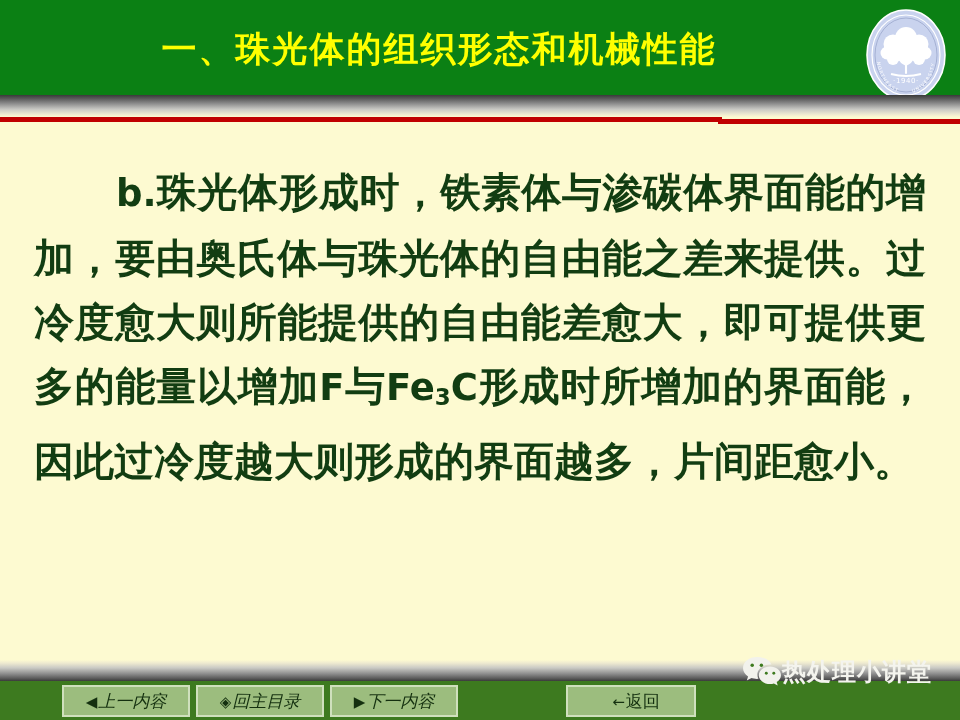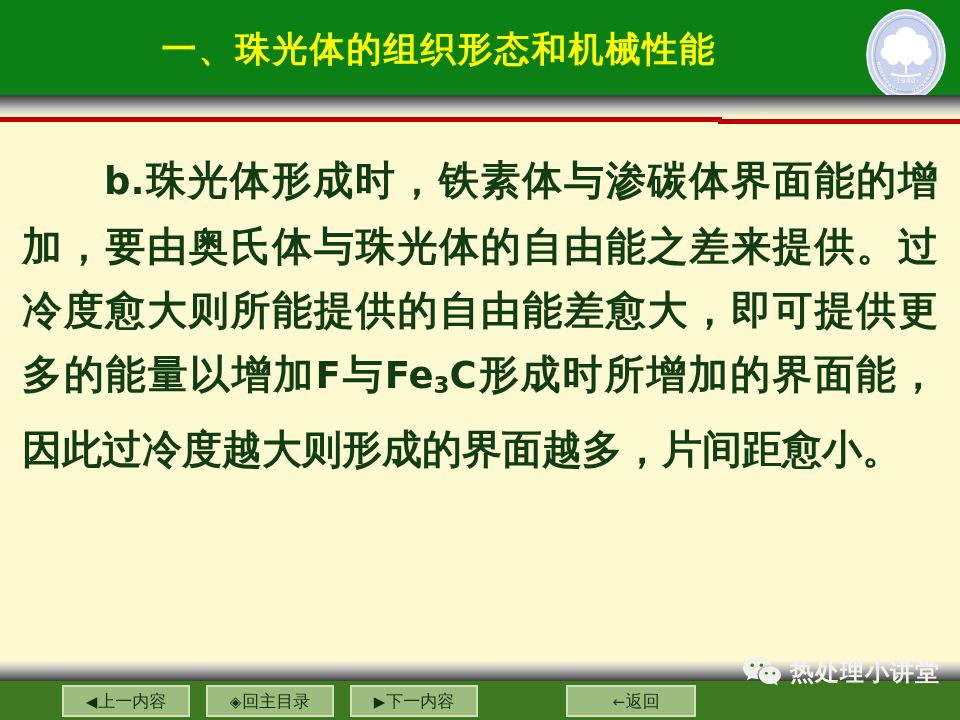--- a/index.html
+++ b/index.html
@@ -104,21 +104,21 @@
     color: #123d12;
     font-family: "DejaVu Serif", "Liberation Serif", serif;
     font-size: 40px;
     line-height: 64px;
     font-weight: 600;
     text-align: justify;
     text-justify: inter-ideograph;
     letter-spacing: 0px;
   }
   .body-text p {
-    margin: 0;
+    margin: 12px;
     text-indent: 2.05em;
   }
   .latin {
     font-family: "DejaVu Sans", "Liberation Sans", sans-serif;
     font-weight: 700;
     font-size: 37px;
   }
   .latin sub {
     font-size: 0.62em;
     vertical-align: -0.22em;
@@ -149,21 +149,22 @@
     background: #3d7a1f;
   }
 
   .navbar {
     position: absolute;
     left: 62px;
     top: 685px;
     height: 36px;
     display: flex;
     align-items: stretch;
-    gap: 16px;
+    gap: 6px;
+    font-style: italic;
   }
   .nav-btn {
     background: #9cbd7e;
     border: 2px solid #cfe0bd;
     color: #14300f;
     font-family: "DejaVu Sans", "Liberation Sans", sans-serif;
     font-size: 17px;
     line-height: 28px;
     height: 32px;
     box-sizing: border-box;
@@ -187,21 +188,20 @@
     padding-left: 23px;
   }
 
   
   .watermark {
     position: absolute;
     left: 742px;
     top: 655px;
     display: flex;
     align-items: center;
-    gap: 8px;
     color: #f3f3ef;
   }
   .wechat-icon {
     width: 40px;
     height: 34px;
     flex: 0 0 auto;
   }
   .watermark-label {
     font-family: "DejaVu Sans", "Liberation Sans", sans-serif;
     font-size: 24px;

